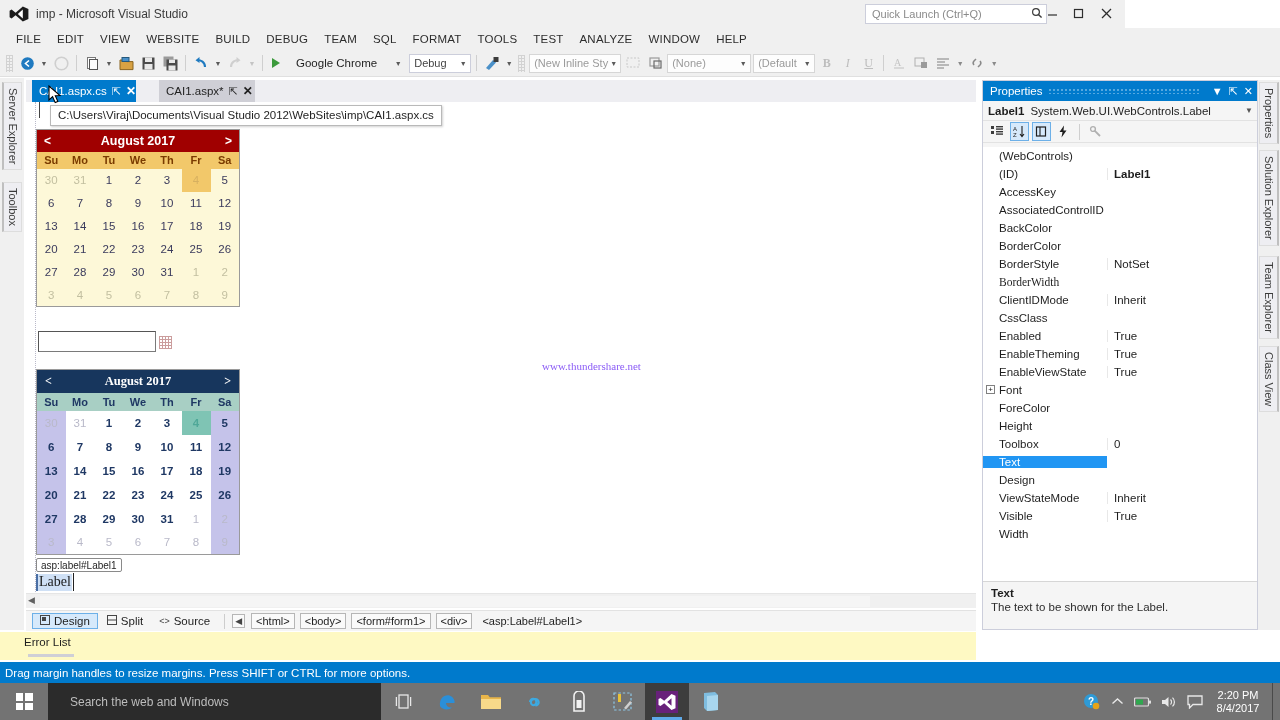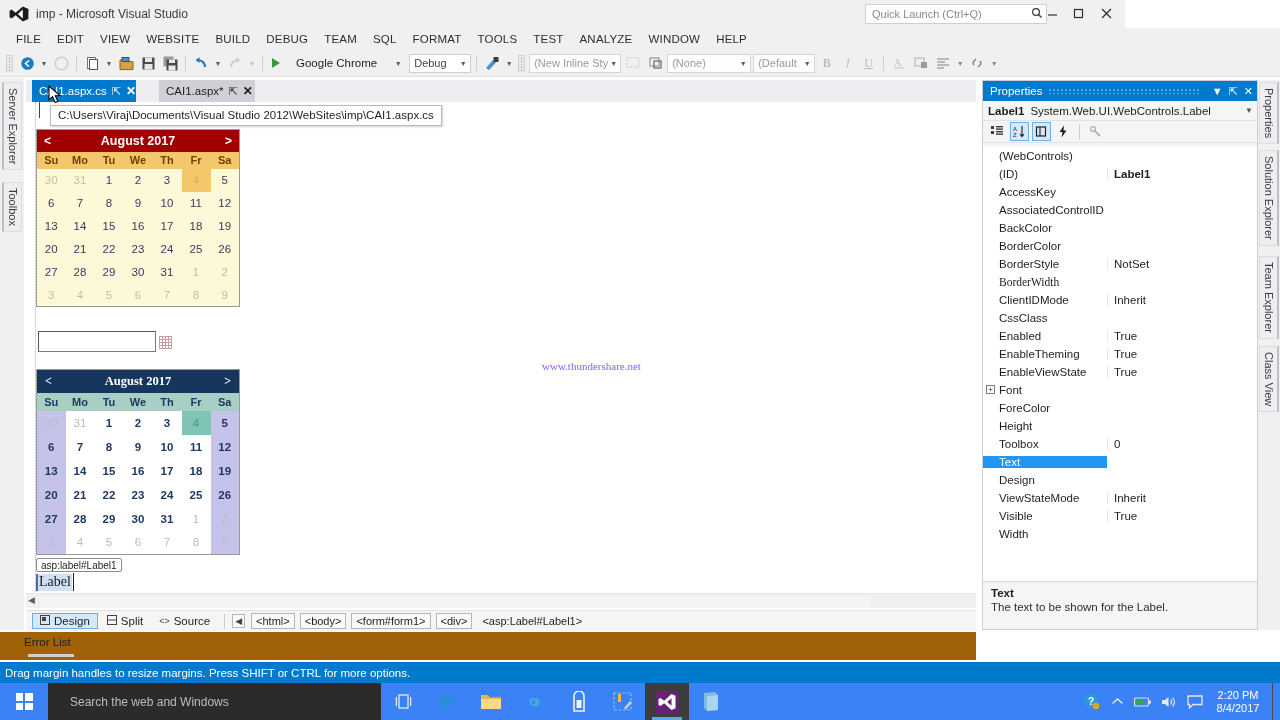--- a/index.html
+++ b/index.html
@@ -253,36 +253,36 @@
   .prow.bold .pval { font-weight: bold; }
   .props-desc {
     position: absolute; bottom: 0; left: 0; width: 274px; height: 48px;
     background: #f5f5f5; border-top: 1px solid #d6d6d6; padding: 5px 8px;
   }
   .pd-title { font-size: 11.5px; font-weight: bold; color: #1e1e1e; }
   .pd-body { font-size: 11.5px; color: #2d2d2d; margin-top: 2px; }
 
   
   .errlist {
-    position: absolute; left: 0; top: 632px; width: 976px; height: 28px; background: #a16207;
+    position: absolute; left: 0; top: 632px; width: 976px; height: 28px; background: #fef9c3;
   }
   .errtab { position: absolute; left: 24px; top: 4px; font-size: 11.5px; color: #1e1e1e; }
   .errtab-underline { position: absolute; left: 28px; top: 22px; width: 46px; height: 3px; background: #cfcfd6; }
 
   
   .statusbar {
     position: absolute; left: 0; top: 662px; width: 1280px; height: 21px;
     background: #007acc; color: #ffffff; font-size: 11.5px;
     display: flex; align-items: center; padding-left: 5px;
   }
 
   
   .taskbar {
     position: absolute; left: 0; top: 683px; width: 1280px; height: 37px;
-    background: #3b82f6; display: flex; align-items: center;
+    background: #737373; display: flex; align-items: center;
   }
   .startbtn { width: 48px; height: 37px; display: flex; align-items: center; justify-content: center; }
   .winflag { width: 17px; height: 17px; display: grid; grid-template-columns: 1fr 1fr; grid-template-rows: 1fr 1fr; gap: 2px; }
   .winflag span { background: #ffffff; display: block; }
   .searchbox {
     width: 333px; height: 37px; background: #2b2b2b; display: flex; align-items: center;
     padding-left: 22px; font-size: 12px; color: #bdbdbd;
   }
   .tsk { width: 44px; height: 37px; display: flex; align-items: center; justify-content: center;
          position: relative; font-size: 16px; }

